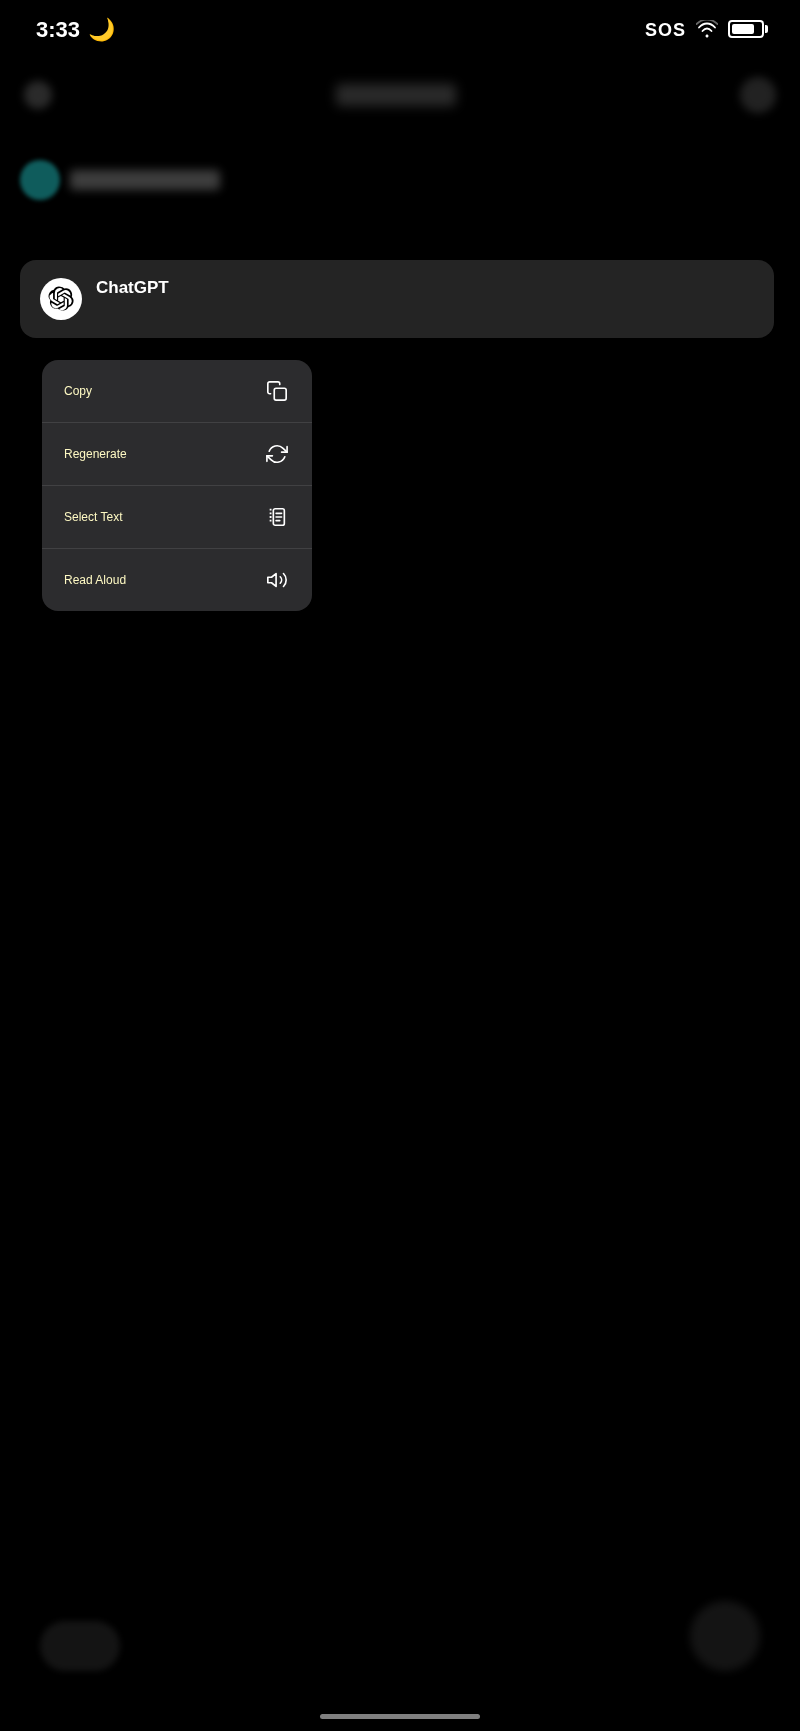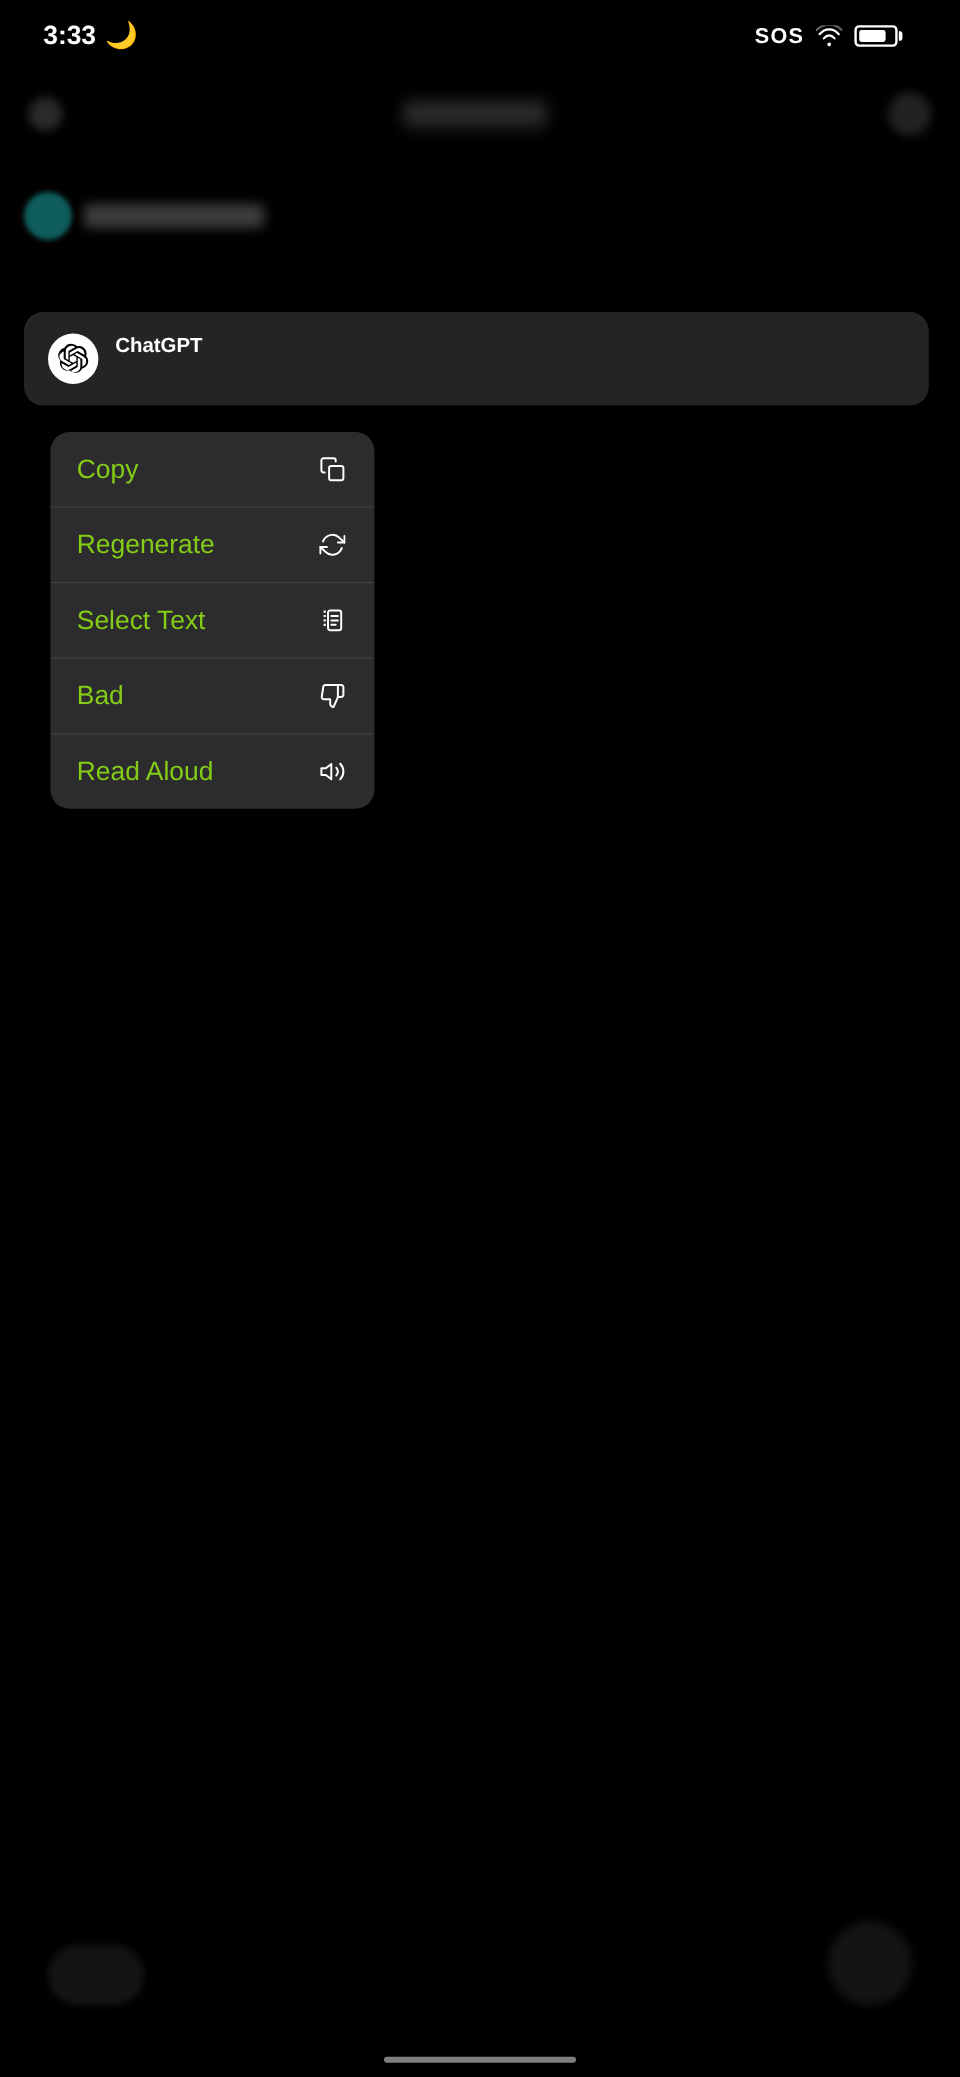--- a/index.html
+++ b/index.html
@@ -13,41 +13,41 @@
       color: #fff;
       position: relative;
       overflow: hidden;
     }
 
     
     .status-bar {
       position: absolute;
       top: 0;
       left: 0;
-      right: 16px;
+      right: 0;
       height: 60px;
       display: flex;
       align-items: center;
       justify-content: space-between;
       padding: 0 36px;
       z-index: 10;
     }
 
     .status-time {
       font-size: 22px;
       font-weight: 600;
       color: #fff;
       display: flex;
       align-items: center;
       gap: 8px;
     }
 
     .status-right {
       display: flex;
-      align-items: center;
+      align-items: flex-start;
       gap: 10px;
     }
 
     .sos-text {
       font-size: 18px;
       font-weight: 600;
       color: #fff;
       letter-spacing: 1px;
     }
 
@@ -216,22 +216,22 @@
       padding: 18px 22px;
       border-bottom: 1px solid rgba(255,255,255,0.1);
       cursor: pointer;
     }
 
     .menu-item:last-child {
       border-bottom: none;
     }
 
     .menu-label {
-      font-size: 22px;
-      color: #84cc16;
+      font-size: 12px;
+      color: #fef9c3;
       font-weight: 400;
       text-align: center;
     }
 
     .menu-icon {
       width: 26px;
       height: 26px;
       display: flex;
       align-items: center;
       justify-content: center;
@@ -353,29 +353,20 @@
       <svg width="22" height="22" viewBox="0 0 24 24" fill="none" stroke="white" stroke-width="1.8" stroke-linecap="round" stroke-linejoin="round">
         <path d="M4 3h2v2H4V3zm0 4h2v2H4V7zm0 4h2v2H4v-2zm0 4h2v2H4v-2z" fill="white" stroke="none"></path>
         <rect x="8" y="3" width="12" height="18" rx="2" stroke="white" fill="none"></rect>
         <line x1="11" y1="8" x2="17" y2="8" stroke="white"></line>
         <line x1="11" y1="12" x2="17" y2="12" stroke="white"></line>
         <line x1="11" y1="16" x2="15" y2="16" stroke="white"></line>
       </svg>
     </div>
   </div>
 
-  <div class="menu-item">
-    <span class="menu-label">Bad</span>
-    <div class="menu-icon">
-      <svg width="22" height="22" viewBox="0 0 24 24" fill="none" stroke="white" stroke-width="1.8" stroke-linecap="round" stroke-linejoin="round">
-        <path d="M10 15v4a3 3 0 0 0 3 3l4-9V2H5.72a2 2 0 0 0-2 1.7l-1.38 9a2 2 0 0 0 2 2.3H10z"></path>
-        <path d="M17 2h2.67A2.31 2.31 0 0 1 22 4v7a2.31 2.31 0 0 1-2.33 2H17"></path>
-      </svg>
-    </div>
-  </div>
 
   <div class="menu-item">
     <span class="menu-label">Read Aloud</span>
     <div class="menu-icon">
       <svg width="22" height="22" viewBox="0 0 24 24" fill="none" stroke="white" stroke-width="1.8" stroke-linecap="round" stroke-linejoin="round">
         <polygon points="11 5 6 9 2 9 2 15 6 15 11 19 11 5"></polygon>
         <path d="M15.54 8.46a5 5 0 0 1 0 7.07"></path>
         <path d="M19.07 4.93a10 10 0 0 1 0 14.14"></path>
       </svg>
     </div>

